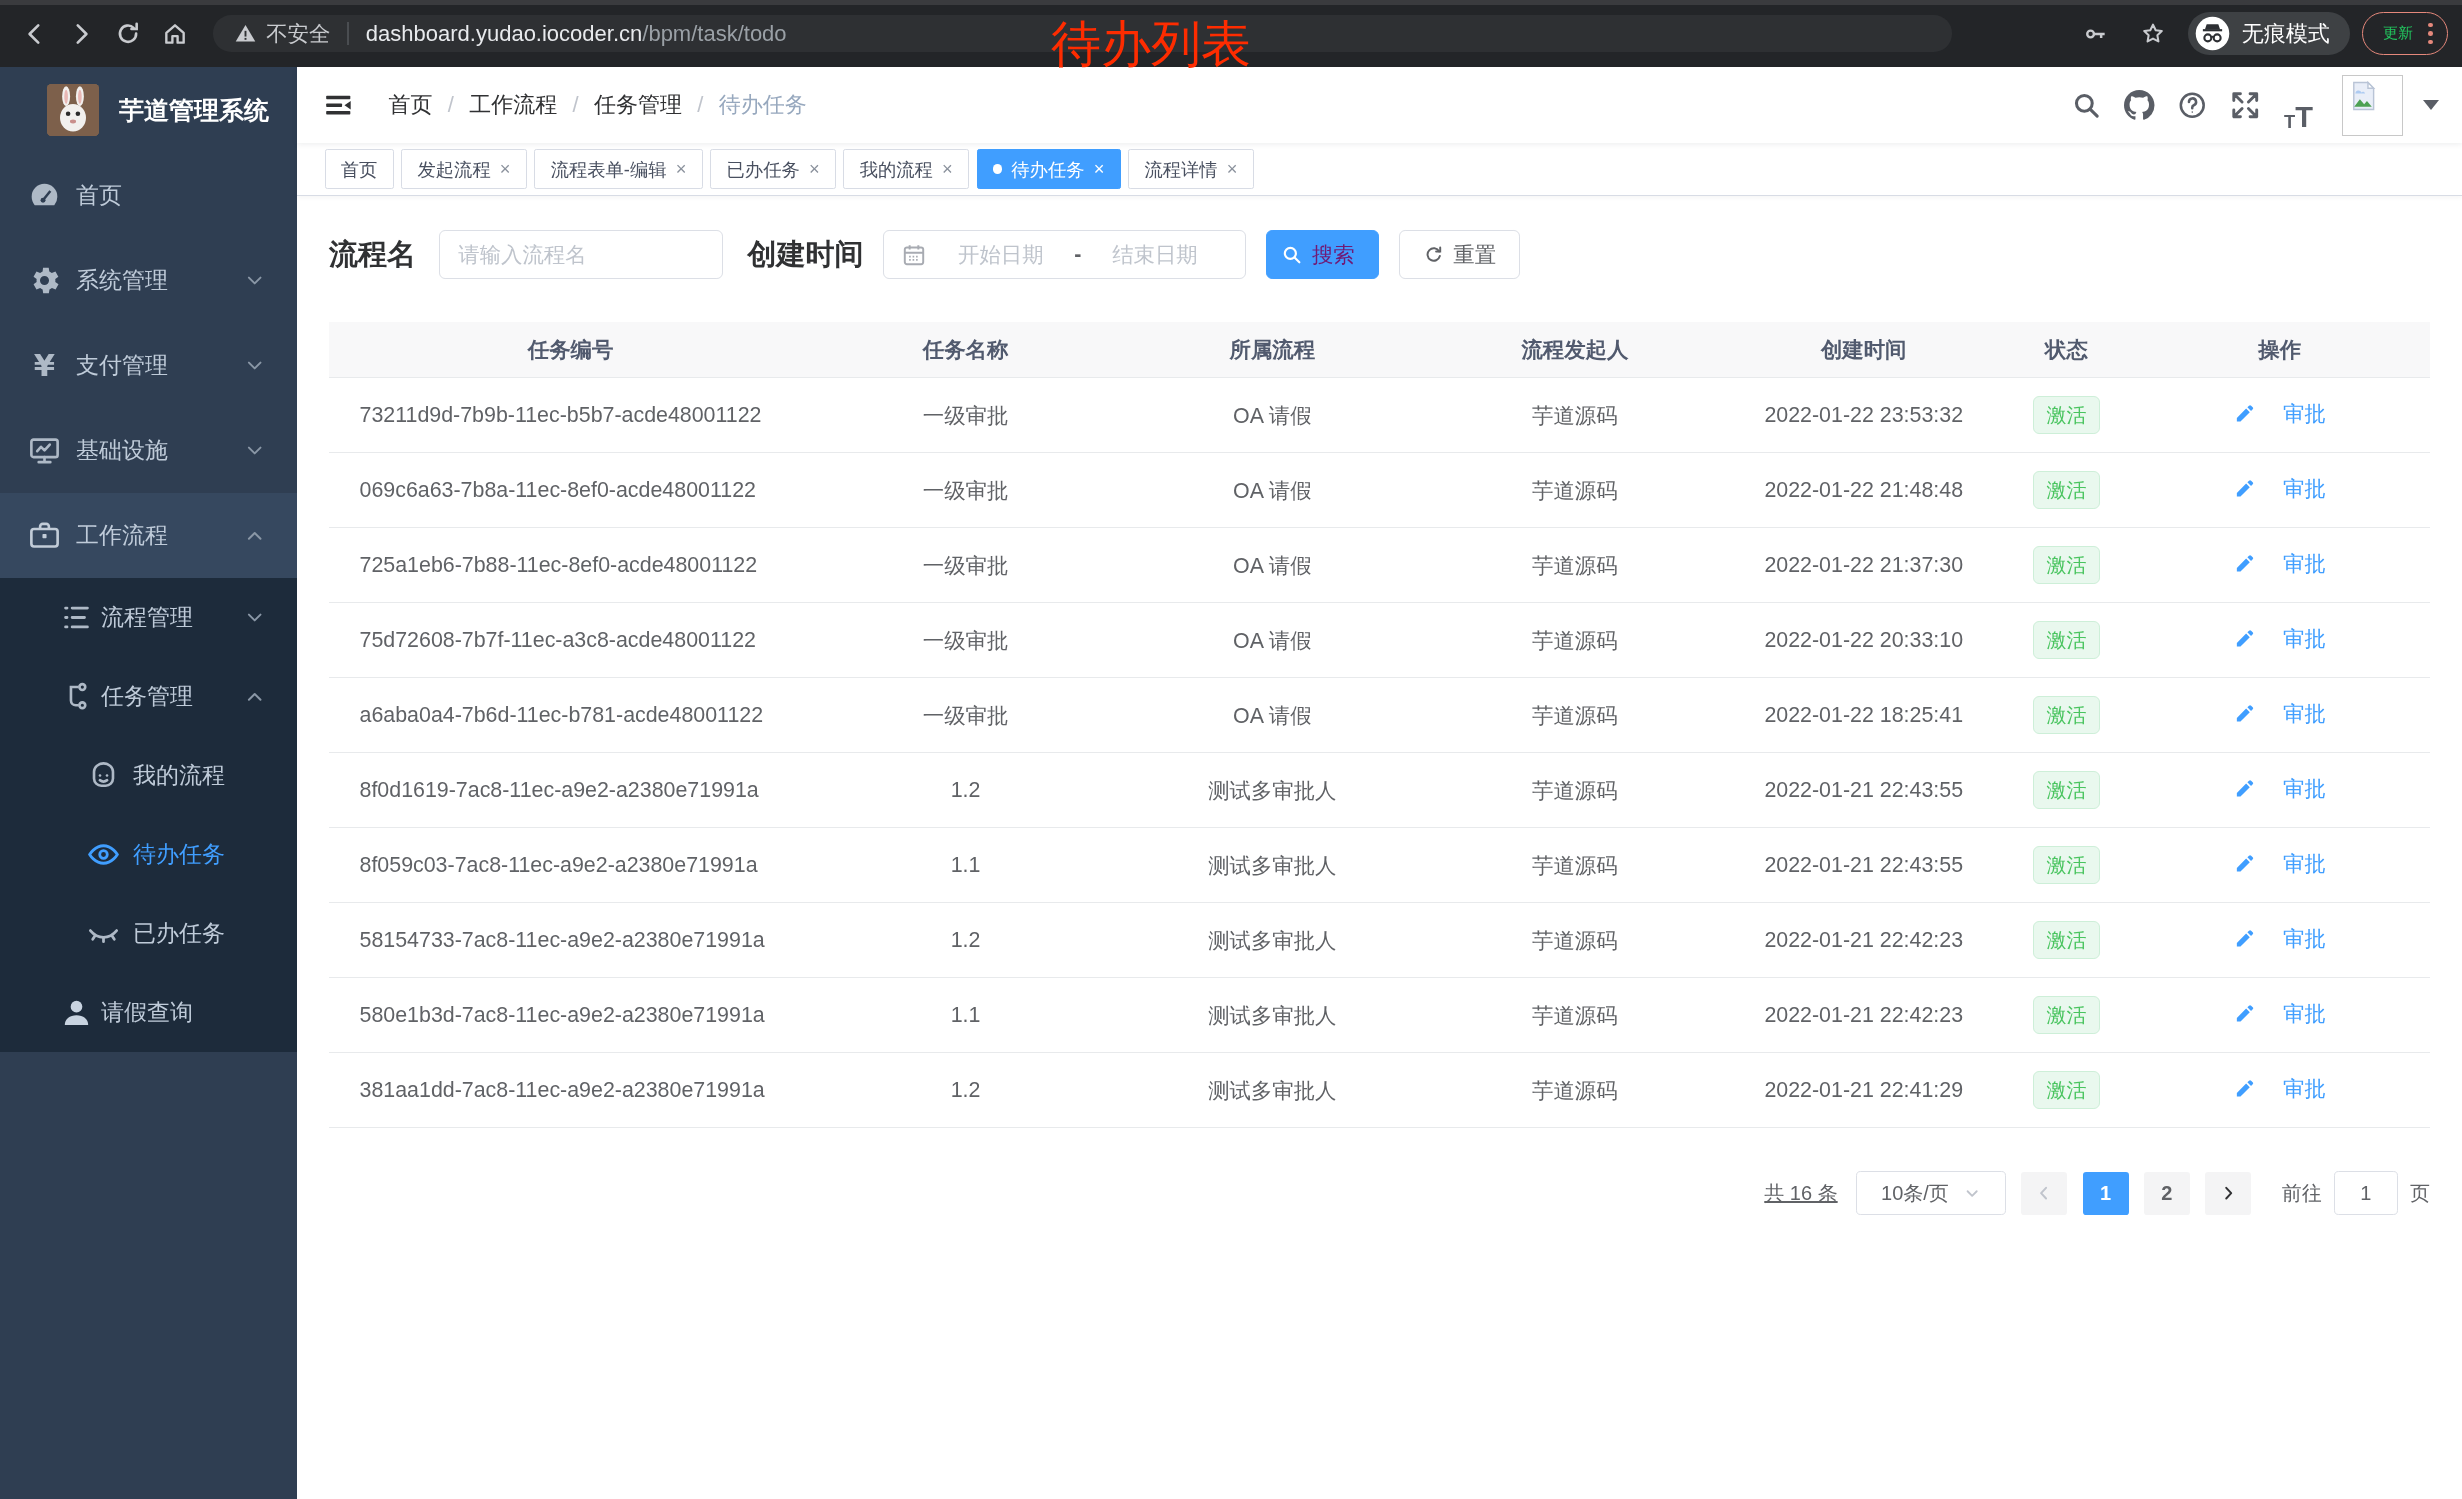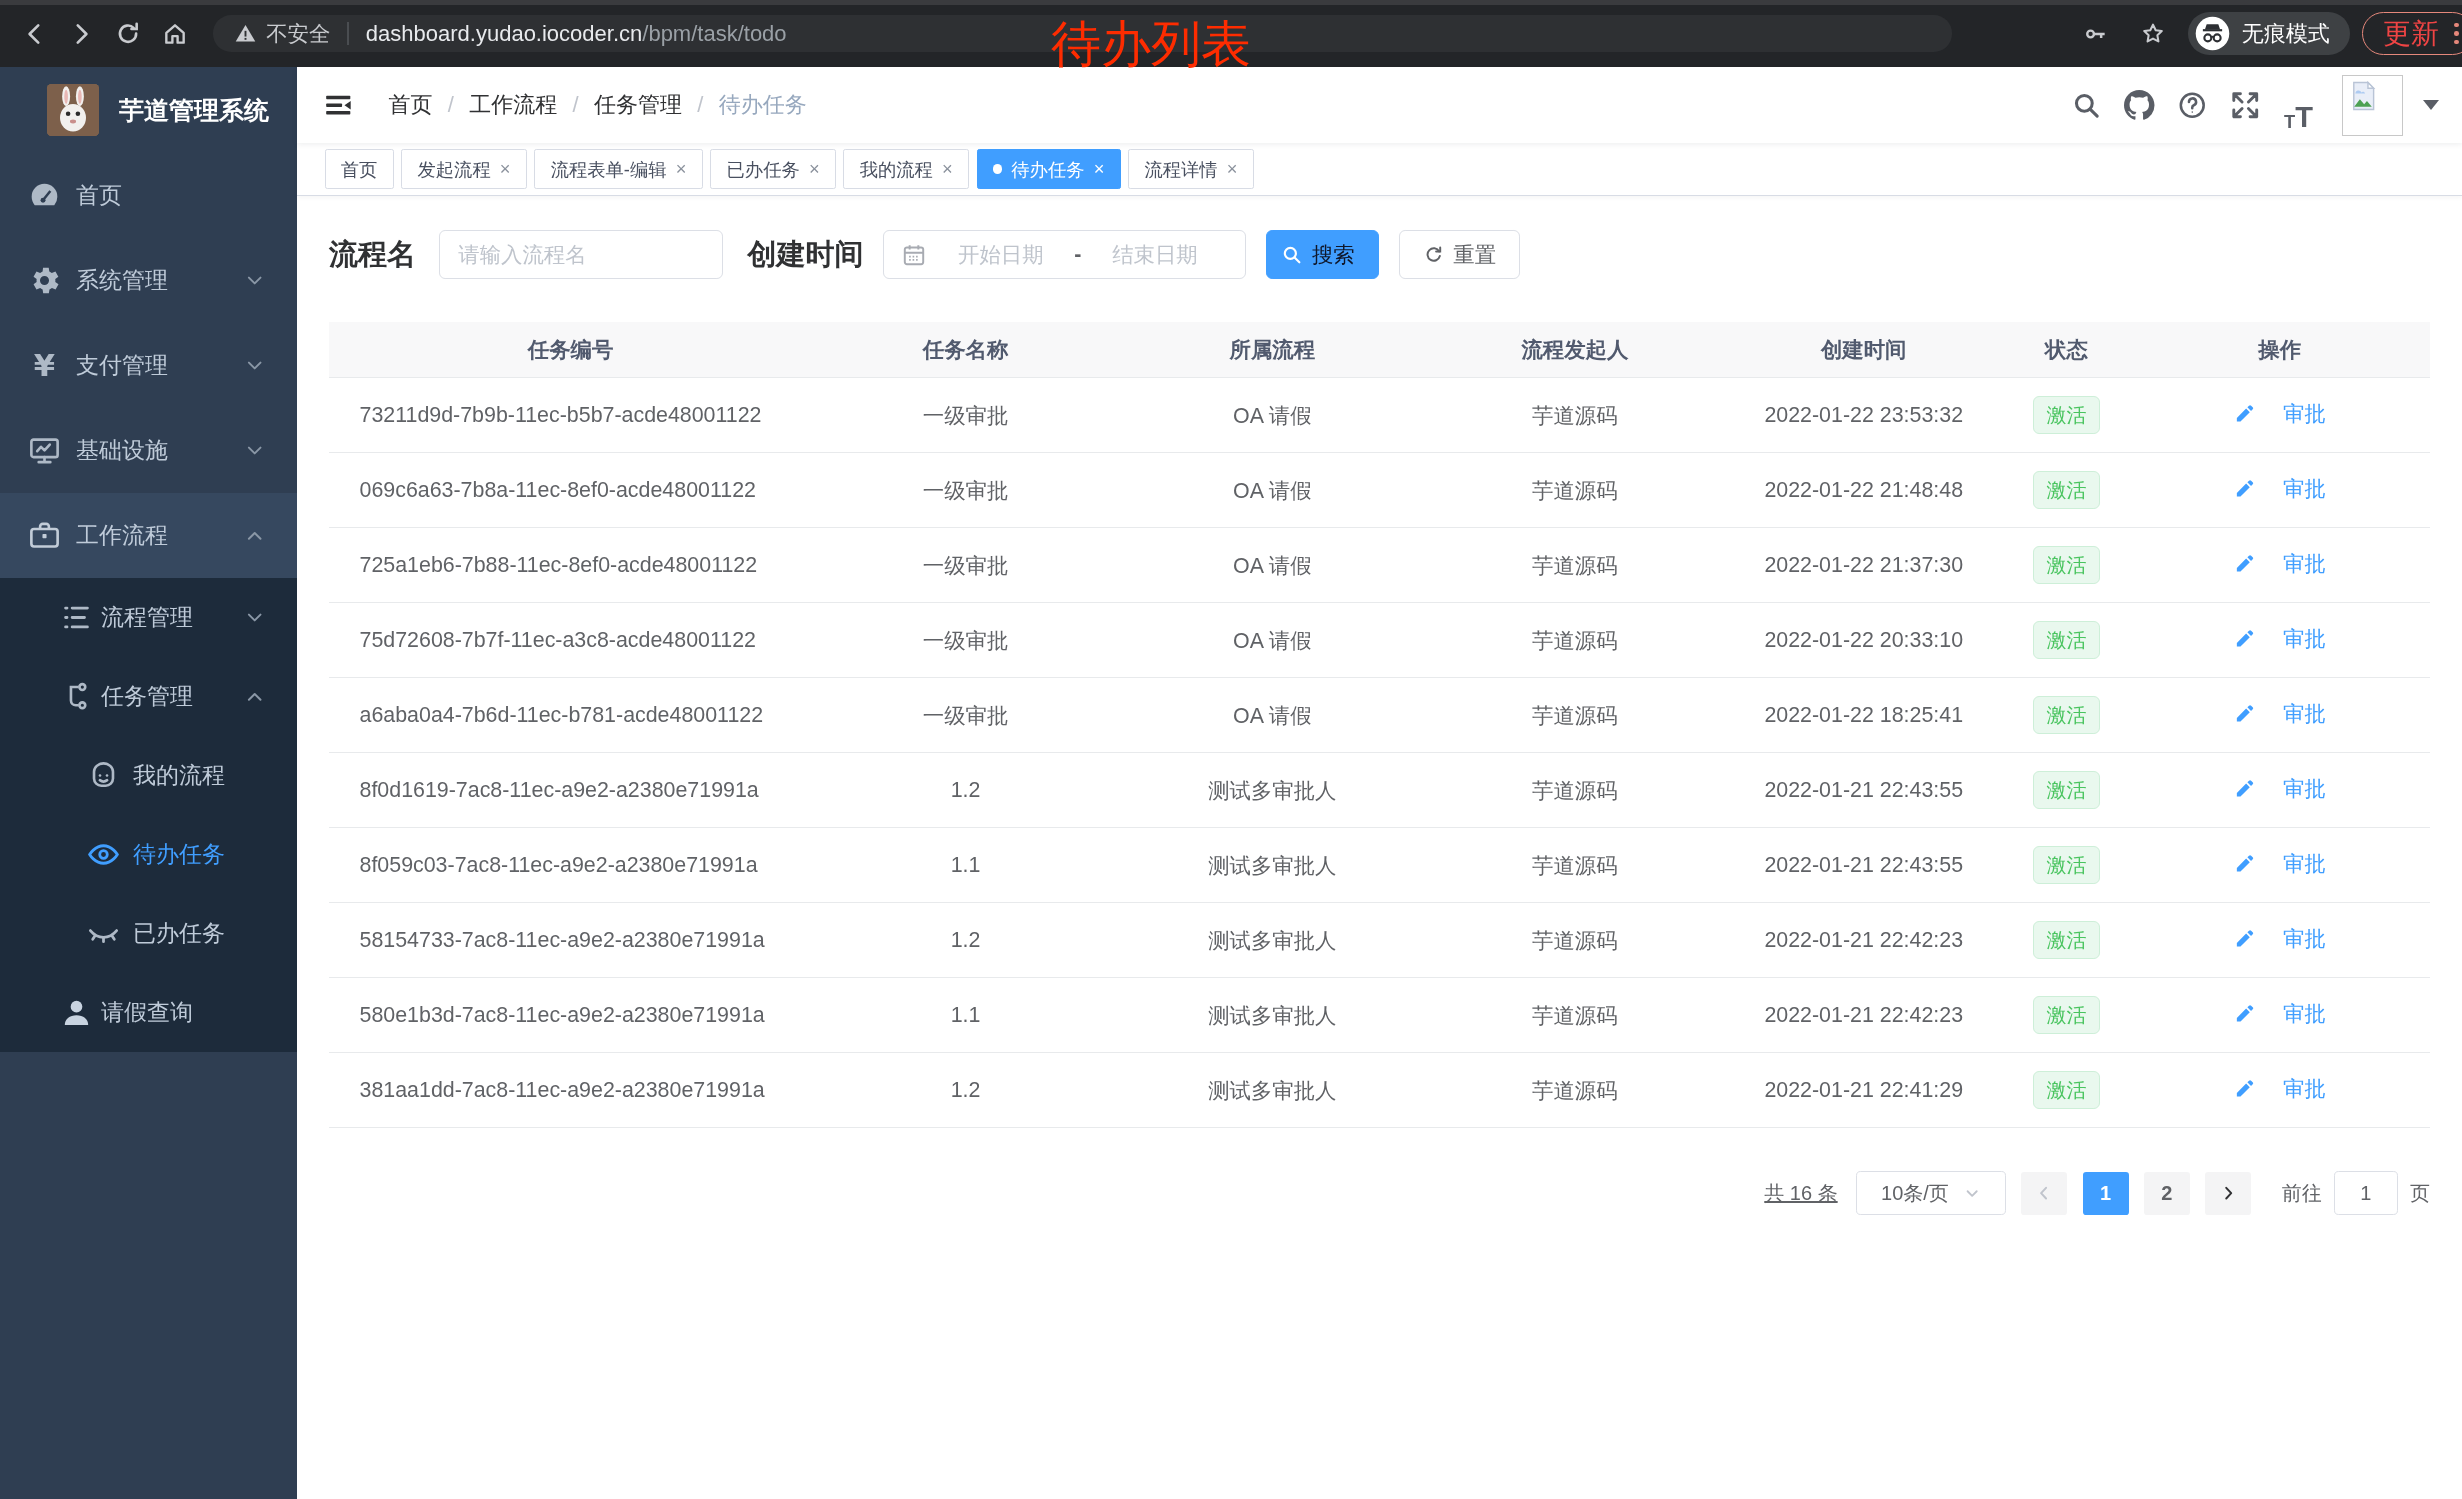--- a/index.html
+++ b/index.html
@@ -15,21 +15,21 @@
   .chrome .gap { flex:none; }
   .url-pill { height:37px; background:#2e3033; border-radius:18.3px; display:flex; align-items:center; padding:0 21.4px; width:1739px; flex:none; }
   .sec-text { color:#c9cbcf; font-size:21.4px; margin-left:9.2px; }
   .url-div { width:1.5px; height:23px; background:#4a4d51; margin:0 17px; }
   .url-host { color:#e8eaed; font-size:22px; }
   .url-path { color:#9aa0a6; font-size:22px; }
   .incog { height:43px; background:#3e4144; border-radius:21.4px; display:flex; align-items:center; padding:0 20px 0 6.1px; margin-left:21.4px; flex:none; }
   .incog svg { width:35px; height:35px; margin-right:12.2px; }
   .incog-label { color:#fff; font-size:22px; }
   .update-pill { height:43px; border:1.5px solid #e5887b; border-radius:21.4px; display:flex; align-items:center; padding:0 13.7px 0 20px; margin-left:12.2px; flex:none; }
-  .update-label { color:#ef4444; font-size:28px; }
+  .update-label { color:#22c55e; font-size:15px; }
   .dots { display:flex; flex-direction:column; gap:3.8px; margin-left:15.3px; }
   .dots i { width:4.6px; height:4.6px; border-radius:50%; background:#e5887b; }
 
   
   .app { flex:1; display:flex; min-height:0; }
   .sidebar { width:297px; flex:none; background:#2f3e52; color:#bfcbd9; display:flex; flex-direction:column; }
   .logo-row { height:86px; display:flex; align-items:center; padding-left:47px; flex:none; }
   .logo-img { width:52px; height:52px; border-radius:4.6px; background:#8a6b52; overflow:hidden; flex:none; }
   .logo-title { color:#fff; font-size:25px; font-weight:bold; margin-left:20px; white-space:nowrap; }
   .menu-top .menu-item { height:85px; }
@@ -79,21 +79,21 @@
   .f-label { font-size:29px; font-weight:bold; color:#303133; white-space:nowrap; }
   .name-input { width:284px; height:49px; border:1.5px solid #dcdfe6; border-radius:6.1px; margin-left:23px; display:flex; align-items:center; padding:0 18.3px; }
   .placeholder { color:#bfc4cc; font-size:21.4px; white-space:nowrap; }
   .date-label { margin-left:24.4px; }
   .date-range { width:363px; height:49px; border:1.5px solid #dcdfe6; border-radius:6.1px; margin-left:20px; display:flex; align-items:center; padding:0 17px; }
   .date-range svg { width:26px; height:26px; flex:none; }
   .date-start, .date-end { flex:1; text-align:center; }
   .date-sep { color:#606266; font-size:21.4px; font-weight:bold; }
   .btn { height:49px; border-radius:6.1px; display:inline-flex; align-items:center; justify-content:center; font-size:21.4px; cursor:pointer; padding:0 23px; white-space:nowrap; }
   .btn svg { width:21.4px; height:21.4px; margin-right:9.2px; }
-  .btn-primary { background:#409eff; color:#0f172a; border:1.5px solid #409eff; margin-left:20px;padding-left:14px; }
+  .btn-primary { background:#409eff; color:#701a75; border:1.5px solid #409eff; margin-left:20px;padding-left:14px; }
   .btn-plain { background:#fff; color:#606266; border:1.5px solid #dcdfe6; margin-left:20px; }
 
   
   .table { margin-top:43px; width:100%; font-size:21.4px; color:#606266; }
   .t-row { display:flex; align-items:center; height:75px; border-bottom:1.5px solid #e8eaec; background:#fff; }
   .t-head { height:56px; background:#f8f8f9; color:#515a6e; font-weight:bold; border-bottom:1.5px solid #e8eaec; display:flex; align-items:center; }
   .c1{width:23%; text-align:left; padding-left:30.5px;} .c2{width:14.6%; text-align:center;}
   .c3{width:14.6%; text-align:center;} .c4{width:14.2%; text-align:center;}
   .c5{width:13.3%; text-align:center;} .c6{width:6%; text-align:center;} .c7{width:14.3%; text-align:center;}
   .t-head .c1 { text-align:center; padding-left:0; }

